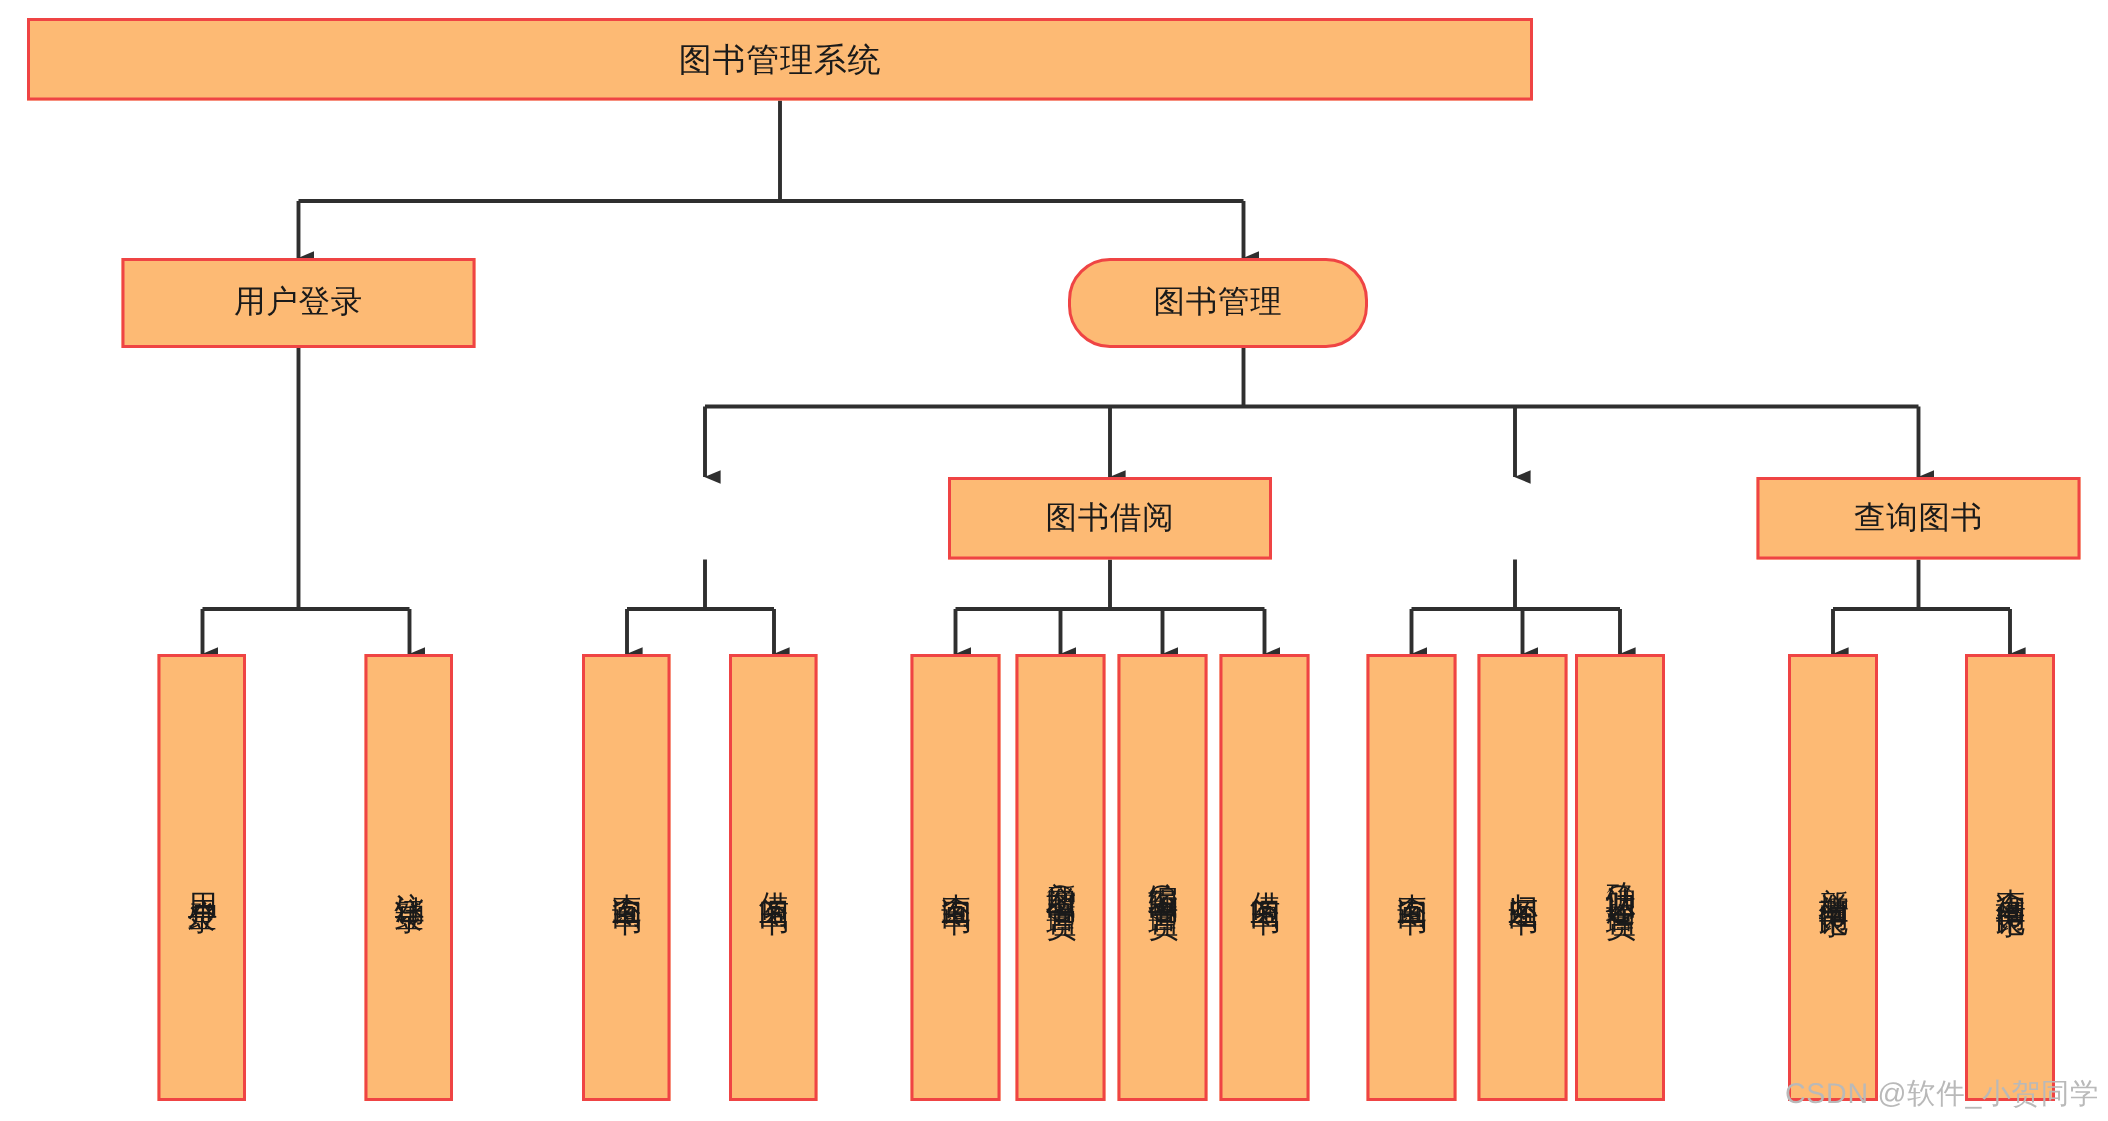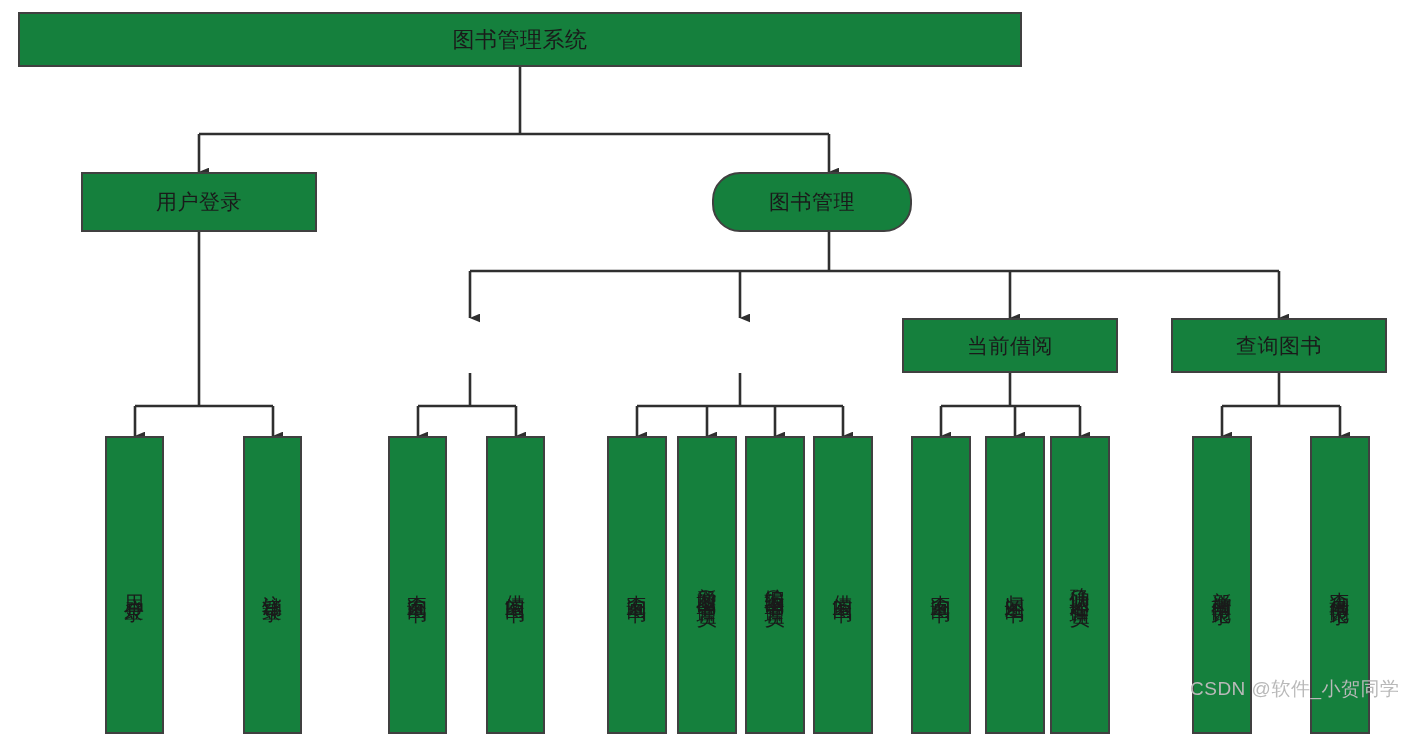--- a/index.html
+++ b/index.html
@@ -22,22 +22,22 @@
     position: absolute;
     left: 0;
     top: 0;
     width: 1405px;
     height: 747px;
     pointer-events: none;
   }
   .node {
     position: absolute;
     box-sizing: border-box;
-    background: #15803d;
-    border: 2px solid #404040;
+    background: #fdba74;
+    border: 2px solid #ef4444;
     display: flex;
     align-items: center;
     justify-content: center;
     color: #1a1a1a;
     z-index: 2;
   }
   .node-label {
     display: block;
     text-align: center;
     line-height: 1.14;
@@ -114,32 +114,32 @@
         <line x1="941" y1="406" x2="941" y2="436" stroke="#2f2f2f" stroke-width="2.6" marker-end="url(#arrowhead)"></line>
         <line x1="1015" y1="406" x2="1015" y2="436" stroke="#2f2f2f" stroke-width="2.6" marker-end="url(#arrowhead)"></line>
         <line x1="1080" y1="406" x2="1080" y2="436" stroke="#2f2f2f" stroke-width="2.6" marker-end="url(#arrowhead)"></line>
         <line x1="1279" y1="373" x2="1279" y2="406" stroke="#2f2f2f" stroke-width="2.6"></line>
         <line x1="1222" y1="406" x2="1340" y2="406" stroke="#2f2f2f" stroke-width="2.6"></line>
         <line x1="1222" y1="406" x2="1222" y2="436" stroke="#2f2f2f" stroke-width="2.6" marker-end="url(#arrowhead)"></line>
         <line x1="1340" y1="406" x2="1340" y2="436" stroke="#2f2f2f" stroke-width="2.6" marker-end="url(#arrowhead)"></line>
       </g>
   </svg>
 
-  <div class="watermark" style="left: 1190px; top: 676px;">CSDN @软件_小贺同学</div>
+  <div class="watermark" style="left: 1190px; top: 716px;">CSDN @软件_小贺同学</div>
 <div class="node horiz root" style="left: 18px; top: 12px; width: 1004px; height: 55px;">
       <span class="node-label">图书管理系统</span>
     </div>
     <div class="node horiz" style="left: 81px; top: 172px; width: 236px; height: 60px;">
       <span class="node-label">用户登录</span>
     </div>
     <div class="node horiz" style="left: 712px; top: 172px; width: 200px; height: 60px; border-radius: 28px;">
       <span class="node-label">图书管理</span>
     </div>
-    <div class="node horiz" style="left: 902px; top: 318px; width: 216px; height: 55px;">
-      <span class="node-label">当前借阅</span>
+    <div class="node horiz" style="left: 632px; top: 318px; width: 216px; height: 55px;">
+      <span class="node-label">图书借阅</span>
     </div>
     <div class="node horiz" style="left: 1171px; top: 318px; width: 216px; height: 55px;">
       <span class="node-label">查询图书</span>
     </div>
     <div class="node vert" style="left: 105px; top: 436px; width: 59px; height: 298px;">
       <span class="node-label">用户登录</span>
     </div>
     <div class="node vert" style="left: 243px; top: 436px; width: 59px; height: 298px;">
       <span class="node-label">注销登录</span>
     </div>

